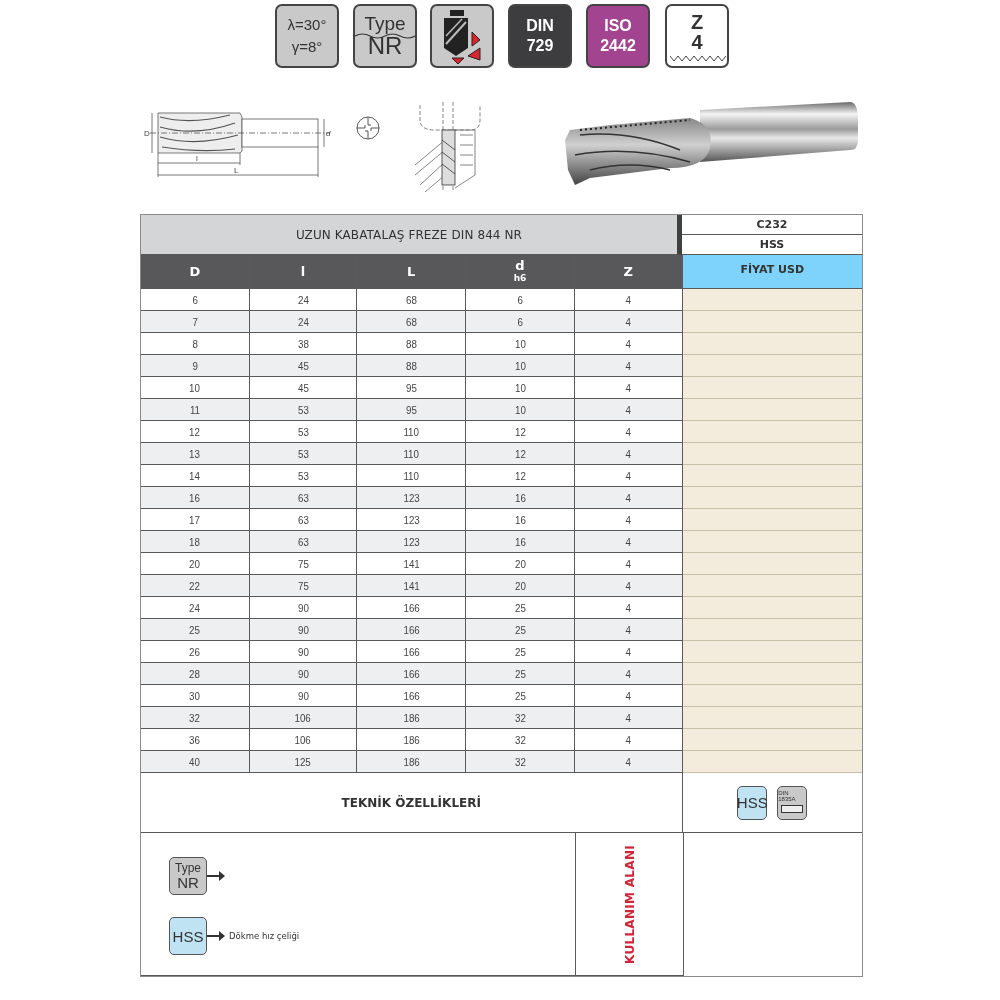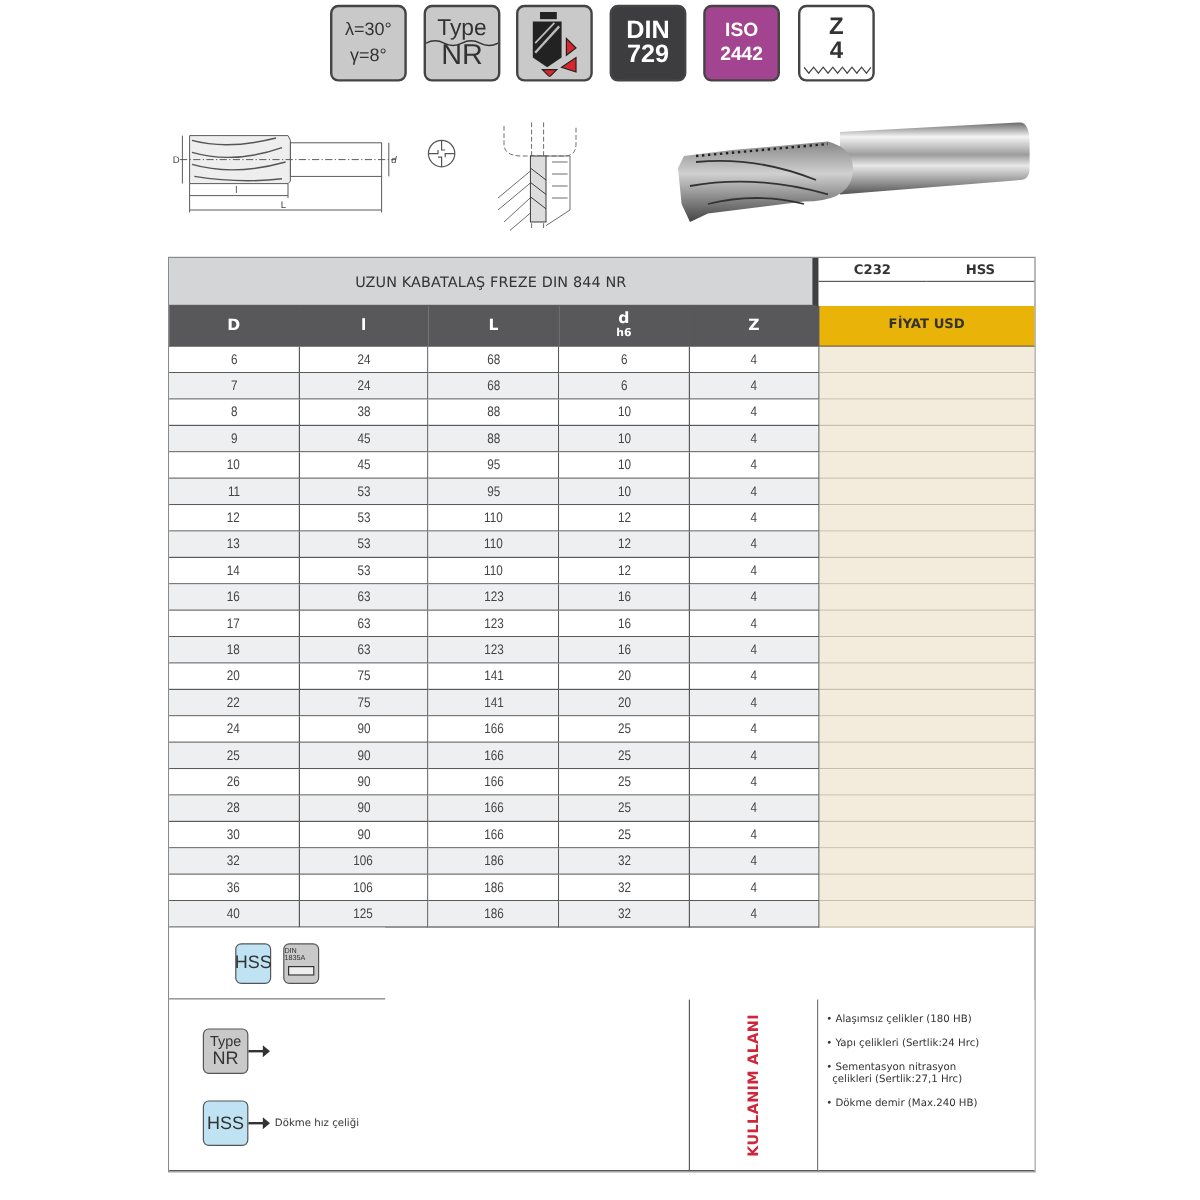--- a/index.html
+++ b/index.html
@@ -12,40 +12,40 @@
     position: absolute; top: 0; width: 64px; height: 64px; border-radius: 7px;
     border: 2px solid #444; display: flex; flex-direction: column; align-items: center;
     justify-content: center; font-family: "Liberation Sans", sans-serif;
   }
   .b-angle { left: 0; background: #c9c9c9; color: #333; font-size: 15px; line-height: 22px; }
   .b-type { left: 78px; background: #c9c9c9; color: #333; }
   .b-type .t1 { font-size: 19px; line-height: 20px; }
   .b-type .t2 { font-size: 24px; line-height: 24px; }
   .b-type svg { position: absolute; left: 0; top: 26px; }
   .b-tool { left: 155px; background: #c9c9c9; }
-  .b-din { left: 233px; background: #3d3d3f; color: #fff; font-weight: bold; font-size: 21px; line-height: 20px; }
+  .b-din { left: 233px; background: #3d3d3f; color: #fff; font-weight: bold; font-size: 16px; line-height: 20px; }
   .b-iso { left: 311px; background: #a2448f; color: #fff; font-weight: bold; font-size: 16px; line-height: 20px; }
   .b-z { left: 390px; background: #fff; color: #333; font-weight: bold; font-size: 20px; line-height: 20px; justify-content: flex-start; padding-top: 6px; }
   .b-z svg { position: absolute; bottom: 4px; left: 3px; }
 
   
   .drawing { position: absolute; }
 
   
   .tbl { position: absolute; left: 140px; top: 214px; width: 723px; border: 1.5px solid #8a8a8a; }
   .row { display: flex; }
   .cell { display: flex; align-items: center; justify-content: center; border-right: 1px solid #5a5a5a; border-bottom: 1px solid #5a5a5a; font-family: "DejaVu Sans", sans-serif; }
   .title-row { height: 40px; }
   .title-main { width: 543px; background: #d4d5d6; font-weight: normal; font-size: 12px; color: #333; letter-spacing: 0.1px; border-bottom: 1px solid #5a5a5a; border-right: 5px solid #404040; }
-  .title-side { width: 180px; display: flex; flex-direction: row; }
+  .title-side { width: 180px; display: flex; flex-direction: column; }
   .title-side .cell { height: 20px; width: 180px; font-weight: bold; font-size: 11px; border-right: none; }
   .hdr-row { height: 34px; }
   .hdr { background: #58585a; color: #fff; font-weight: bold; font-size: 13px; flex-direction: column; line-height: 12px; }
   .hdr .sub { font-size: 9px; }
-  .hdr-price { background: #eab308; color: #333; font-weight: bold; font-size: 11px; border-right: none; width: 180px; align-items: flex-start; padding-top: 8px; }
+  .hdr-price { background: #7dd3fc; color: #333; font-weight: bold; font-size: 11px; border-right: none; width: 180px; align-items: flex-start; padding-top: 8px; }
   .c0 { width: 109px; } .c1 { width: 108px; } .c2 { width: 109px; } .c3 { width: 109px; } .c4 { width: 108px; }
   .data-row { height: 22px; }
   .data-row .cell { font-size: 11.5px; color: #444; font-family: "Liberation Sans Narrow", "Liberation Sans", sans-serif; transform-origin: center; }
   .data-row.odd .cell.d { background: #ffffff; }
   .data-row.even .cell.d { background: #eeeff0; }
   .price { width: 180px; background: #f3ecdc; border-right: none; border-bottom: 1px solid #c9bfa8 !important; }
   .num { display: inline-block; transform: scaleX(0.85); }
 
   .tech-row { height: 60px; }
   .tech-label { width: 543px; font-weight: bold; font-size: 12px; color: #333; background: #fff; }
@@ -594,20 +594,21 @@
         <div class="cell d c3">
           <span class="num">32</span>
         </div>
         <div class="cell d c4">
           <span class="num">4</span>
         </div>
         <div class="cell price"></div>
       </div>
     </div>
   <div class="row tech-row">
+    <div class="cell tech-label">TEKNİK ÖZELLİKLERİ</div>
     <div class="cell tech-icons">
       <div class="ic-hss">HSS</div>
       <div class="ic-din">
         <span>DIN 1835A</span>
         <div class="shank"></div>
       </div>
     </div>
   </div>
   <div class="row bottom-row">
     <div class="cell desc">
@@ -620,20 +621,14 @@
       </div>
       <div class="legend-item lg-hss">
         <div class="lg-icon hss">HSS</div>
         <div class="arrow"></div>
         <div class="lg-text">Dökme hız çeliği</div>
       </div>
     </div>
     <div class="cell usage-title">
         <span>KULLANIM ALANI</span>
       </div>
-    <div class="cell usage-list">
-      <div>• Alaşımsız çelikler (180 HB)</div>
-      <div>• Yapı çelikleri (Sertlik:24 Hrc)</div>
-      <div style="margin-bottom:10px;"><span>• Sementasyon nitrasyon</span><br><span style="padding-left:5px">  çelikleri (Sertlik:27,1 Hrc)</span></div>
-      <div>• Dökme demir (Max.240 HB)</div>
-    </div>
   </div>
 </div>
 
 </body></html>

